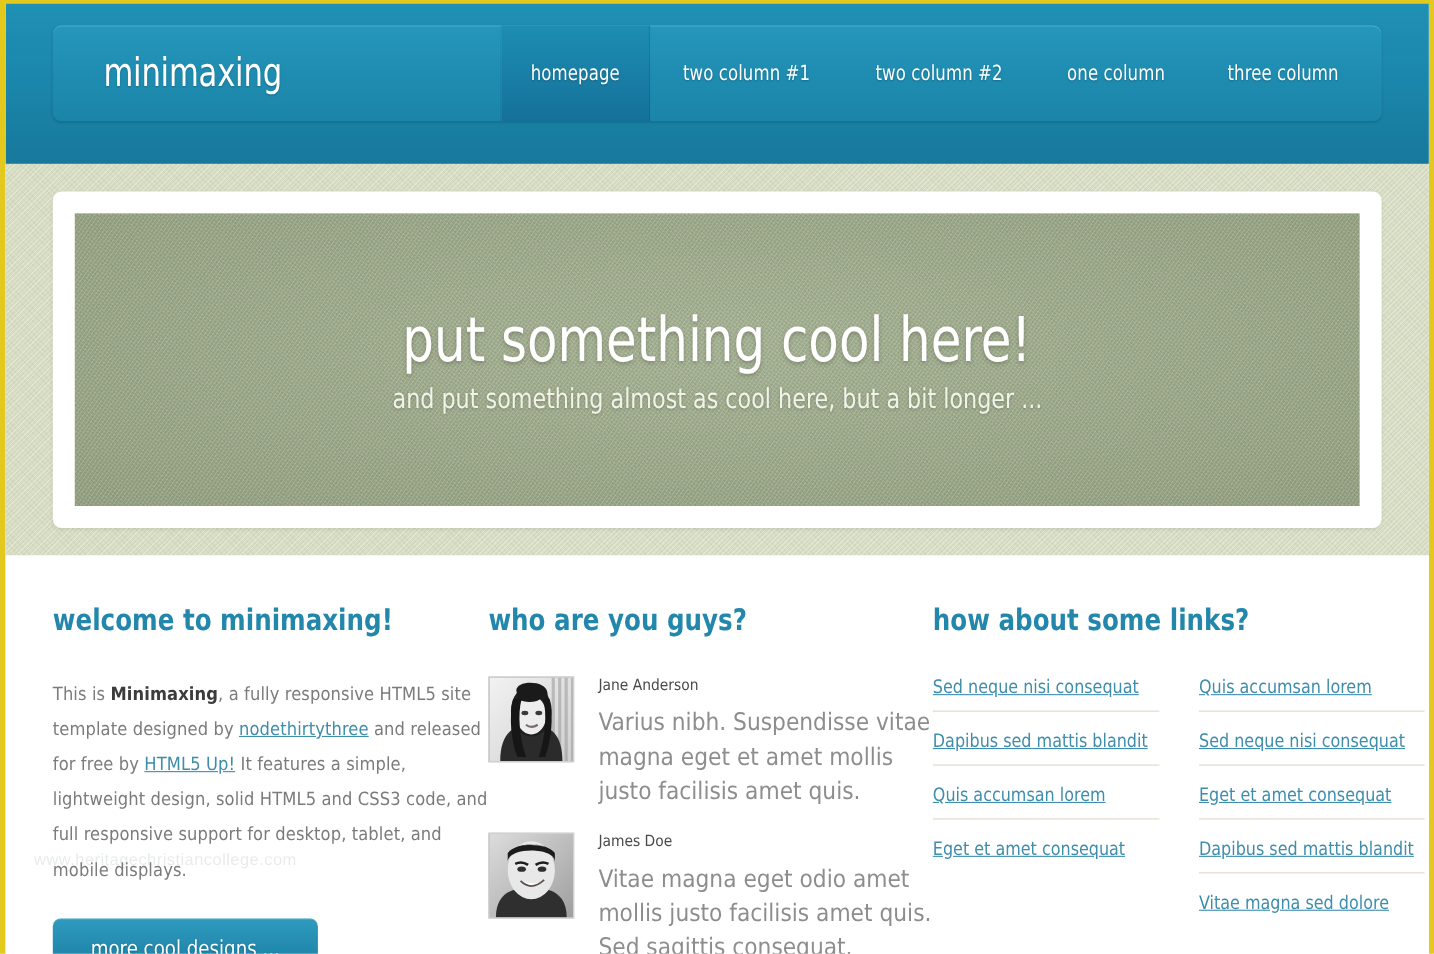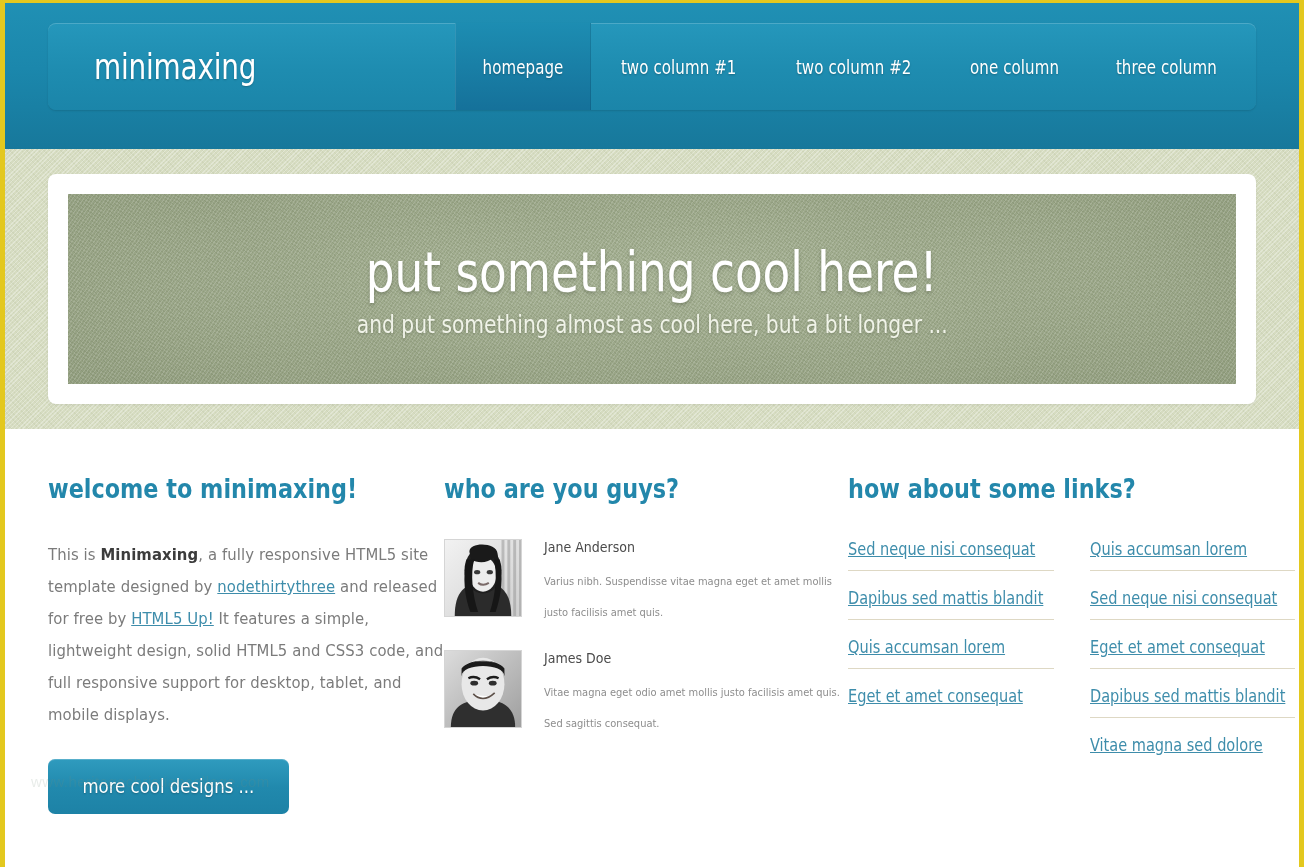--- a/index.html
+++ b/index.html
@@ -64,21 +64,21 @@
   }
   .nav-item.active {
     background:linear-gradient(180deg,#1d8dB2 0%,#15719a 100%);
     box-shadow:inset 1px 0 0 rgba(255,255,255,.10), inset -1px 0 0 rgba(0,0,0,.10);
     justify-content:center;
   }
   .nav-item .nav-label { transform:scaleX(.88); display:inline-block; }
 
   
   #banner-section {
-    height:280px;
+    height:356px;
     background-color:#d6dcc1;
     background-image:
       repeating-linear-gradient(135deg, rgba(255,255,255,.30) 0 1px, rgba(0,0,0,0) 1px 3px),
       repeating-linear-gradient(45deg, rgba(140,150,110,.10) 0 1px, rgba(0,0,0,0) 1px 4px);
     padding:25px 43px;
     position:relative;
   }
   #banner-frame {
     background:#ffffff;
     border-radius:8px;
@@ -189,21 +189,21 @@
   .person-avatar svg { display:block; width:100%; height:100%; }
   .person-name {
     color:#4a4a4a;
     font-size:14px;
     font-family:"Liberation Sans Narrow","DejaVu Sans Condensed","Liberation Sans", sans-serif;
     margin-bottom:11px;
     white-space:nowrap;
   }
   .person-desc {
     color:#8d8d8d;
-    font-size:11px;
+    font-size:22px;
     line-height:31px;
     font-family:"Liberation Sans Narrow","DejaVu Sans Condensed","Liberation Sans", sans-serif;
   }
 
   
   #links-grid {
     display:flex;
     gap:36px;
   }
   .links-col { flex:1; }

